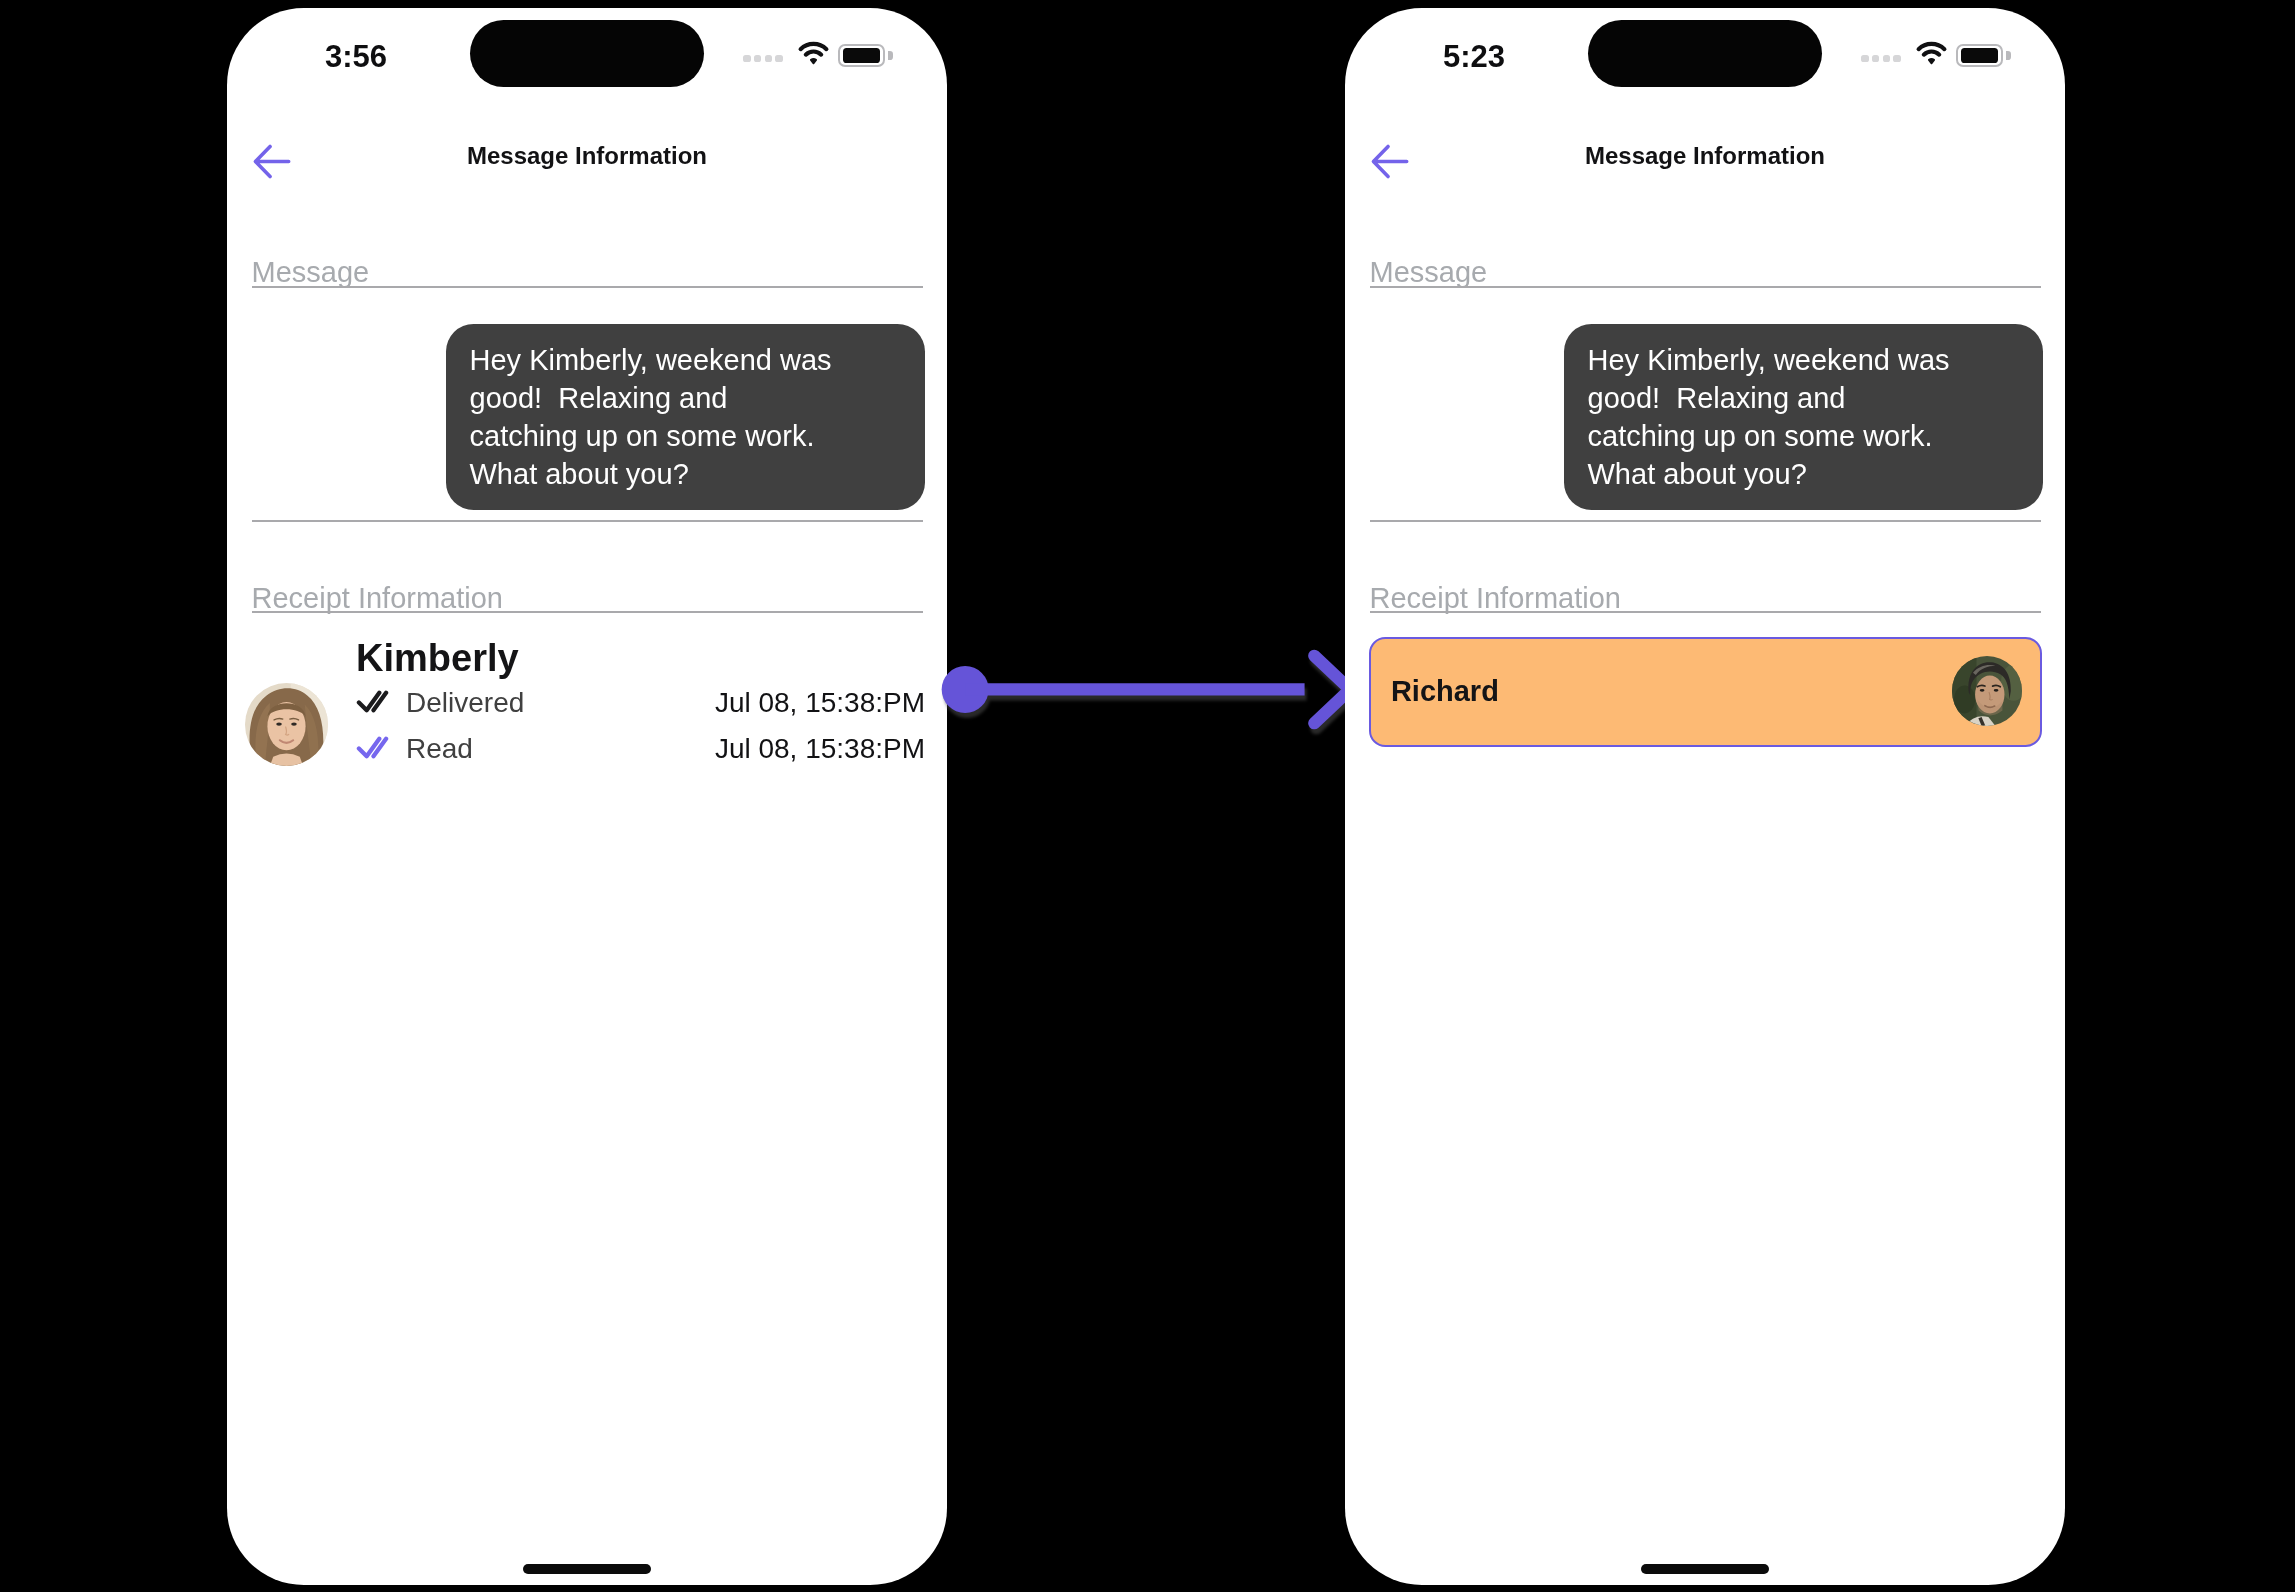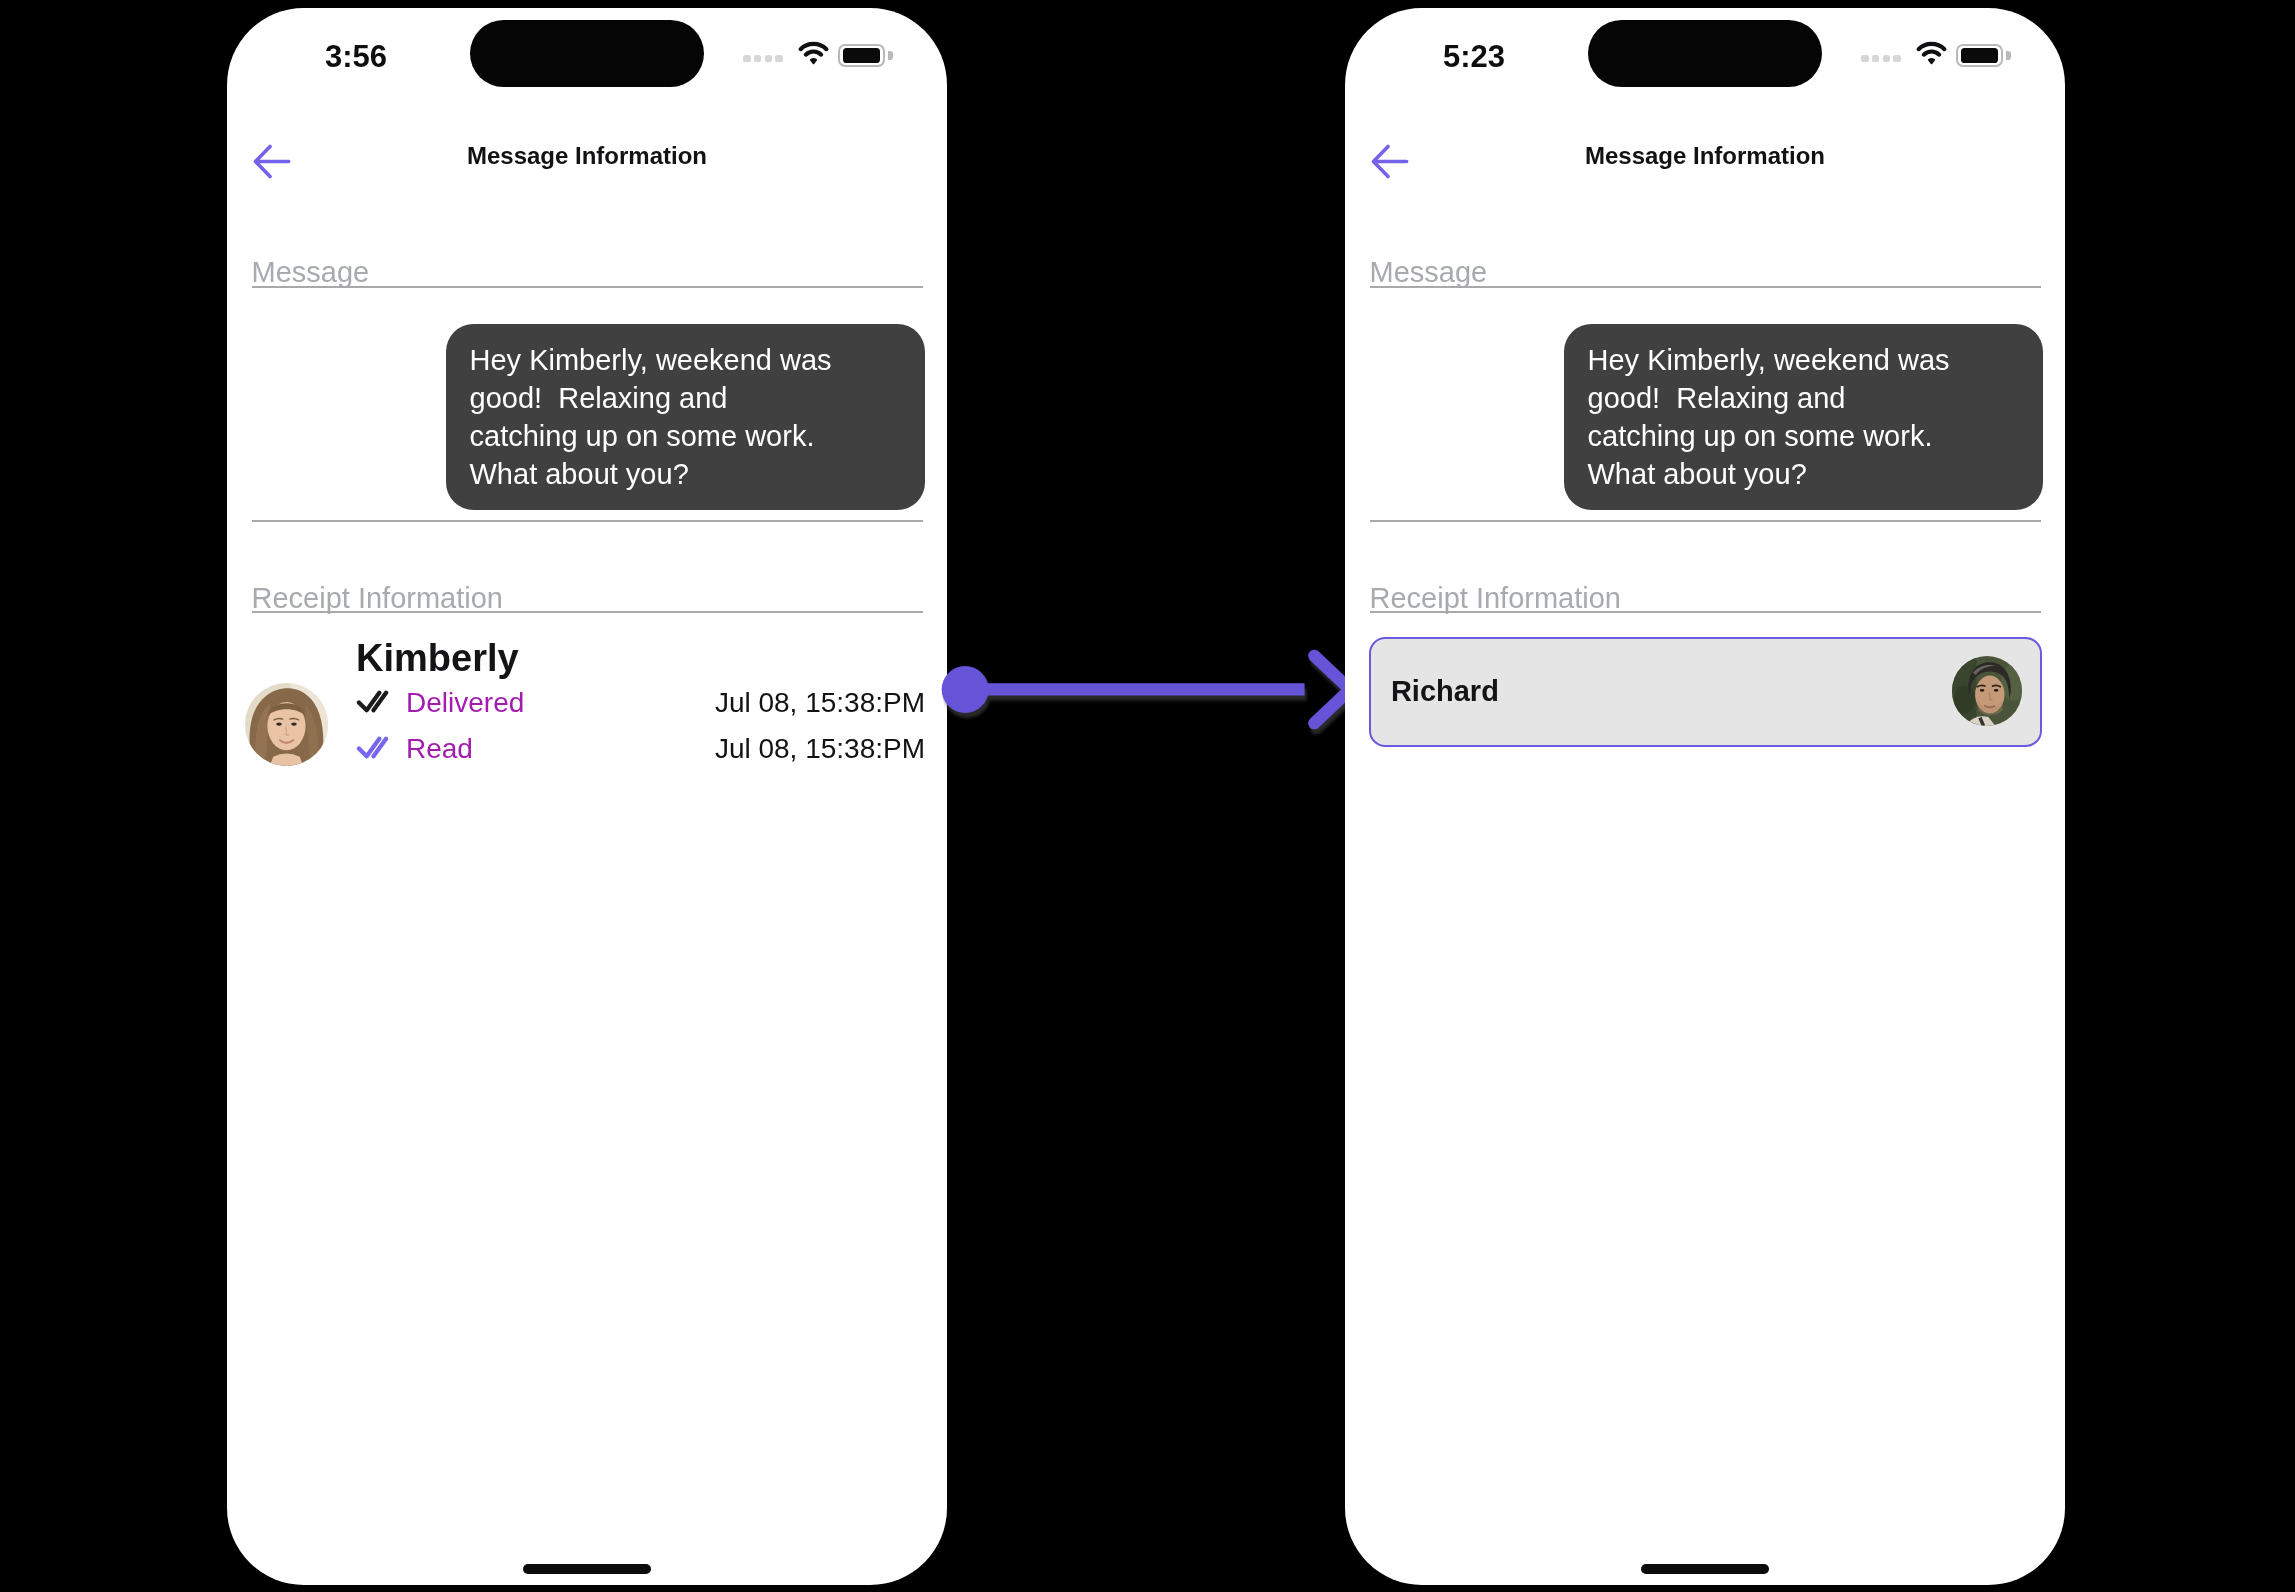--- a/index.html
+++ b/index.html
@@ -50,27 +50,27 @@
                   font-weight:700; color:#141416; }
   .avatar { border-radius:50%; overflow:hidden; position:absolute; }
   .avatar svg { display:block; width:100%; height:100%; }
   .avatar-kimberly { left:18.4px; top:675px; width:83px; height:83px; }
   .receipt-row { position:absolute; left:0; right:0; height:35px; }
   .row-delivered { top:677px; } .row-read { top:723px; }
   .receipt-row .check { position:absolute; left:129px; top:2px; }
   .check.black polyline, .check.black path { stroke:#1b1b1d; }
   .check.purple polyline, .check.purple path { stroke:#7667ee; }
   .status-label { position:absolute; left:179px; top:0; height:35px; line-height:35px;
-                  font-size:28px; color:#a21caf; }
+                  font-size:28px; color:#404040; }
   .timestamp { position:absolute; right:22px; top:0; height:35px; line-height:35px;
                font-size:28px; font-weight:500; color:#121214; }
 
   
   .receipt-card { position:absolute; left:23.5px; top:629px; width:673px; height:110px;
-                  background:#e5e5e5; border:2.6px solid #6a5ae0; border-radius:16.3px; cursor:pointer; }
+                  background:#fdba74; border:2.6px solid #6a5ae0; border-radius:16.3px; cursor:pointer; }
   .card-name { position:absolute; left:20.4px; top:0; height:105px; line-height:105px;
                font-size:29px; font-weight:700; color:#141416; }
   .avatar-richard { right:17.4px; top:17.4px; width:70px; height:70px; position:absolute; }
 
   
   .flow-arrow { position:absolute; left:934px; top:641px;
                 filter:drop-shadow(2.6px 5.1px 1.5px rgba(75,75,75,0.55)); }
 </style>
 </head>
 <body>

